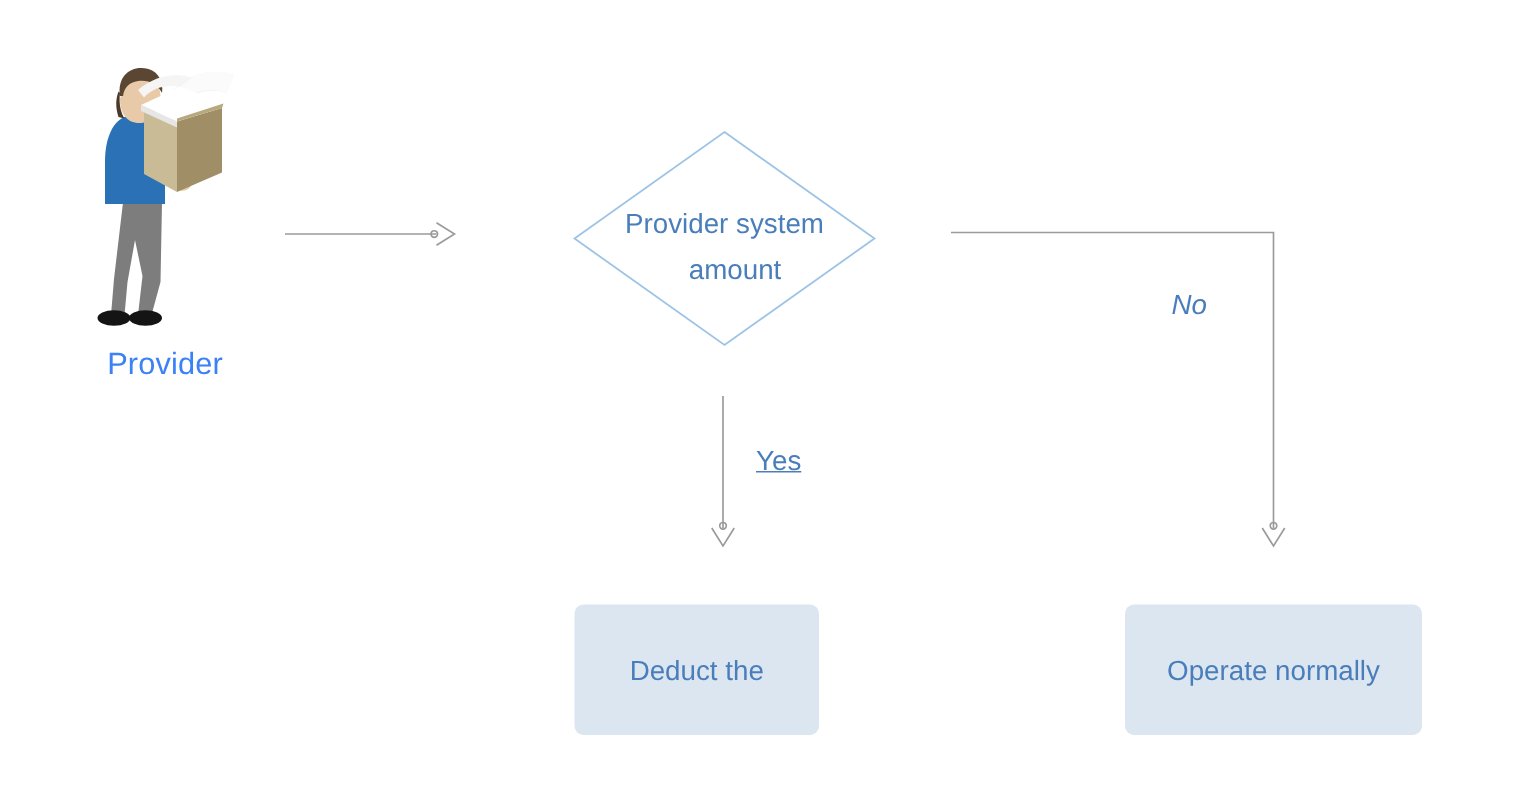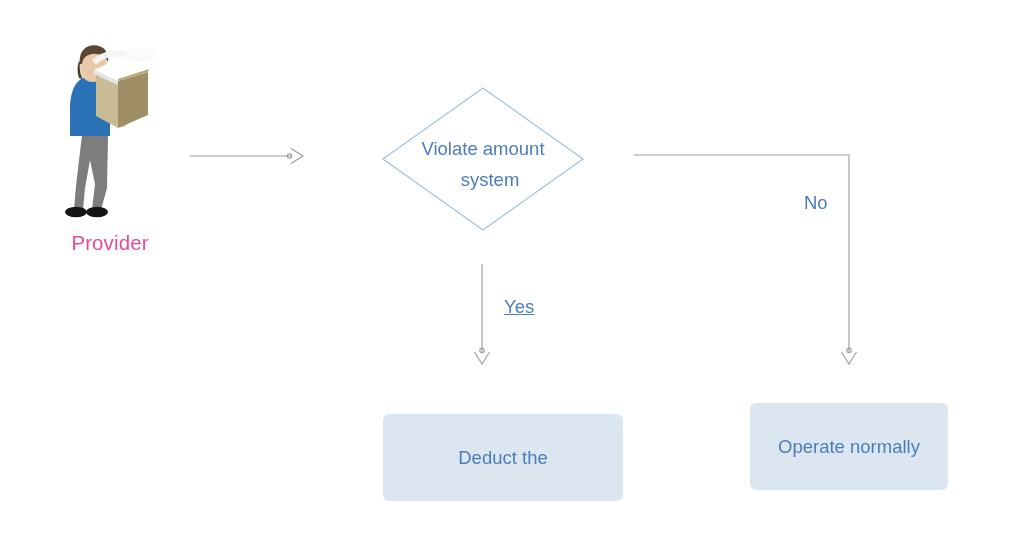--- a/index.html
+++ b/index.html
@@ -32,21 +32,21 @@
     width: 118px;
     height: 182px;
   }
   #provider-label {
     position: absolute;
     left: 20px;
     top: 231px;
     width: 180px;
     text-align: center;
     font-size: 20.5px;
-    color: #ec4899;
+    color: #3b82f6;
     letter-spacing: .1px;
     white-space: nowrap;
   }
   
   #decision-node {
     position: absolute;
     left: 381px;
     top: 86px;
     width: 204px;
     height: 146px;
@@ -73,39 +73,39 @@
     display: flex;
     align-items: center;
     justify-content: center;
     text-align: center;
     color: #4a7ebb;
     font-size: 18.5px;
     line-height: 31px;
   }
   #box-deduct {
     left: 383px;
-    top: 414px;
-    width: 240px;
+    top: 403px;
+    width: 163px;
     height: 87px;
   }
   #box-operate {
     left: 750px;
     top: 403px;
     width: 198px;
     height: 87px;
   }
   
   .edge-label {
     position: absolute;
     color: #4a7ebb;
     font-size: 18.5px;
     white-space: nowrap;
   }
   #label-yes { left: 504px; top: 296px; text-decoration: underline; }
-  #label-no  { left: 804px; top: 192px; }
+  #label-no  { left: 781px; top: 192px; font-style: italic; }
 </style>
 </head>
 <body>
 
 <div id="canvas">
 
   <svg class="layer" viewBox="0 0 1010 539" width="1010" height="539">
     <defs>
       <g id="arrow-right-head">
         <path d="M 0,-7.5 L 12,0 L 0,7.5" fill="none" stroke="#9a9a9a" stroke-width="1.1"></path>
@@ -173,22 +173,22 @@
       <path d="M 40,22 C 52,12 66,10 76,14 L 68,20 C 60,18 50,20 44,27 Z" fill="#f5f5f5"></path>
     </g>
   </svg>
 
   <div id="provider-label">Provider</div>
 
   <svg id="decision-node" viewBox="0 0 204 146" width="204" height="146">
     <polygon points="102,2 202,73 102,144 2,73" fill="#ffffff" stroke="#9dc3e6" stroke-width="1.2"></polygon>
   </svg>
   <div id="decision-label">
-    <span>Violate amount</span>
-    <span class="line2">system</span>
+    <span>Provider system</span>
+    <span class="line2">amount</span>
   </div>
 
   <div class="edge-label" id="label-yes">Yes</div>
   <div class="edge-label" id="label-no">No</div>
 
   <div class="process-box" id="box-deduct">
     <div>
       <span>Deduct the</span><br>
     </div>
   </div>

